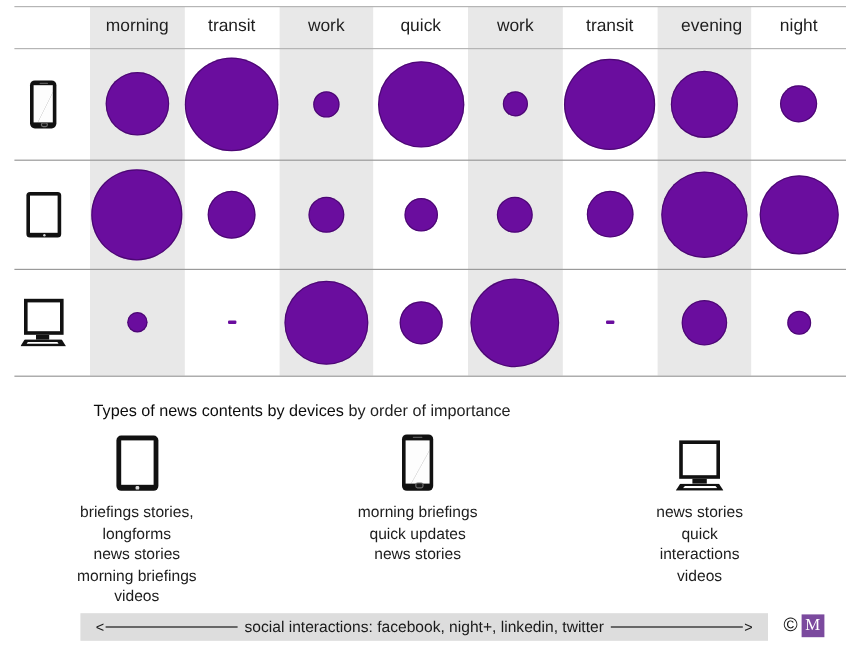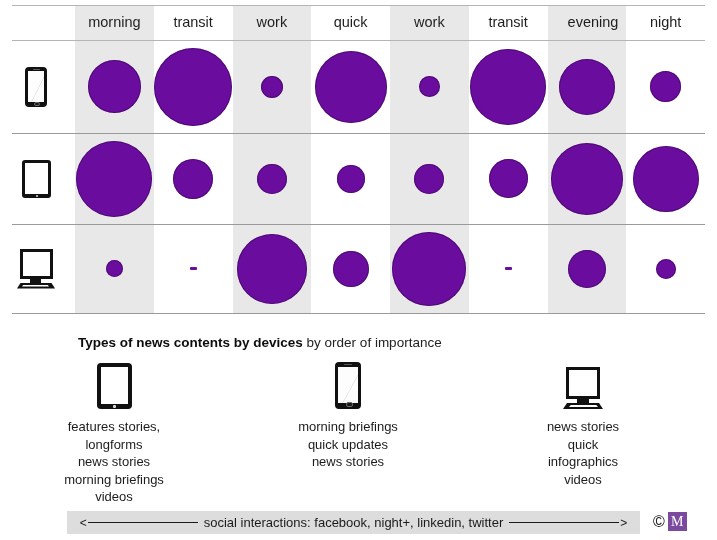--- a/index.html
+++ b/index.html
@@ -161,21 +161,21 @@
     width: 717px;
     height: 180px;
   }
   #legend-title {
     position: absolute;
     left: 78px; top: 20px;
     font-size: 13.5px;
     white-space: nowrap;
   }
   #legend-title .bold {
-    font-weight: bold;
+    font-weight: normal;
     color: #0d0d0d;
   }
   #legend-title .light {
     font-weight: normal;
     color: #222222;
   }
   .leg-group {
     position: absolute;
     text-align: center;
   }
@@ -374,21 +374,21 @@
     <span class="light">by order of importance</span>
   </div>
 <div class="leg-group" style="left: 40px; width: 148px; top: 38px;">
       <div class="leg-icon-wrap">
         <span class="ic-tablet" style="width: 35px; height: 46px; border-radius: 4px;">
           <span class="scr" style="inset: 4px 4px 5px;"></span>
           <span class="home" style="width: 3px; height: 3px; left: 16px; bottom: 1px;"></span>
         </span>
       </div>
       <div class="leg-list">
-        <div>features stories,</div>
+        <div>briefings stories,</div>
         <div>longforms</div>
         <div>news stories</div>
         <div>morning briefings</div>
         <div>videos</div>
       </div>
     </div>
     <div class="leg-group" style="left: 248px; width: 200px; top: 38px;">
       <div class="leg-icon-wrap">
         <span class="ic-phone" style="width: 26px; height: 47px; border-radius: 4px;">
           <span class="spk" style="width: 8px; height: 1px; left: 9px; top: 2px;"></span>
@@ -409,21 +409,21 @@
         <span class="ic-desktop" style="width: 40px; height: 42px;">
           <span class="mon" style="width: 34px; height: 32px; left: 3px; border-width: 3px;"></span>
           <span class="neck" style="width: 12px; height: 4px; left: 14px; top: 32px;"></span>
           <span class="base" style="width: 40px; height: 6px; left: 0px; top: 36px; clip-path: polygon(10% 0%, 90% 0%, 100% 100%, 0% 100%);"></span>
           <span class="base-in" style="width: 29px; height: 2px; left: 6px; top: 38px; clip-path: polygon(6% 0%, 94% 0%, 100% 100%, 0% 100%);"></span>
         </span>
       </div>
       <div class="leg-list">
         <div>news stories</div>
         <div>quick</div>
-        <div>infographics</div>
+        <div>interactions</div>
         <div>videos</div>
       </div>
     </div>
   </div>
 
 <div id="footer-bar">
   <div class="foot-inner">
     <span class="arrow-l">
         <span>&lt;</span>
         <span class="arrow-line"></span>

